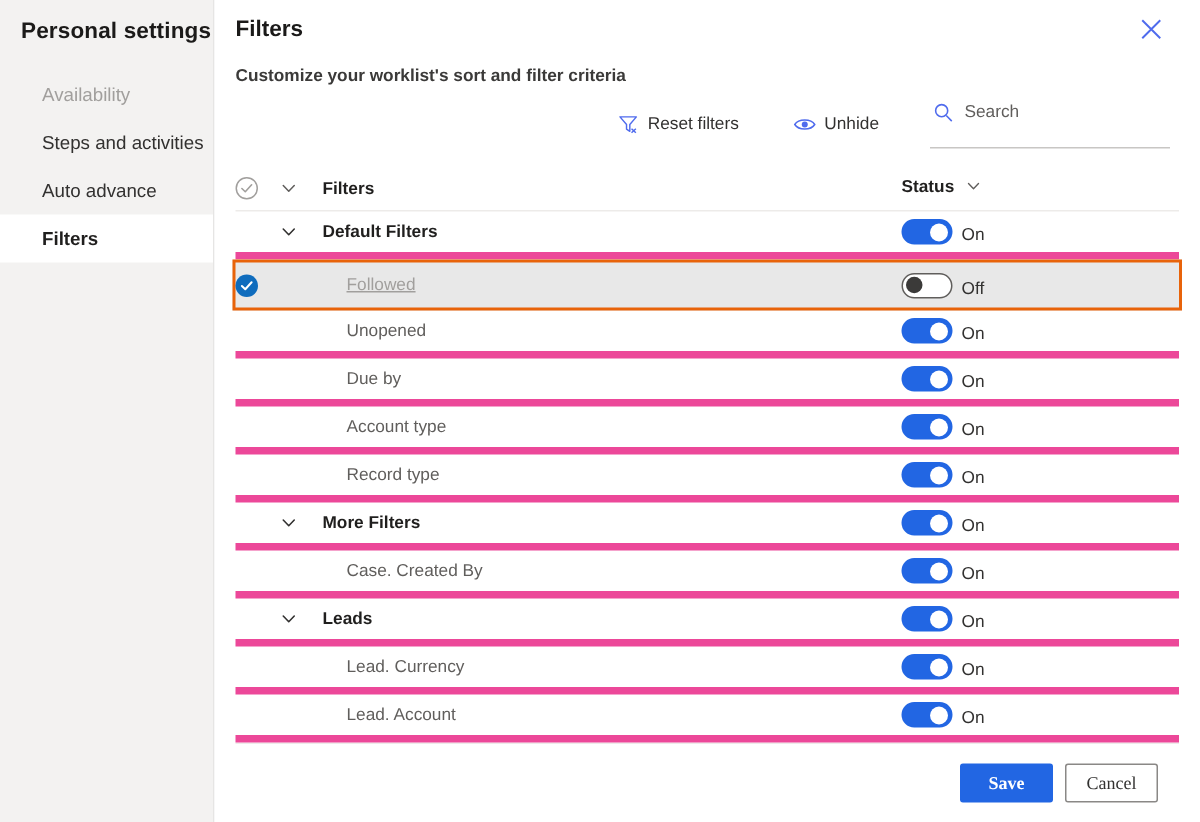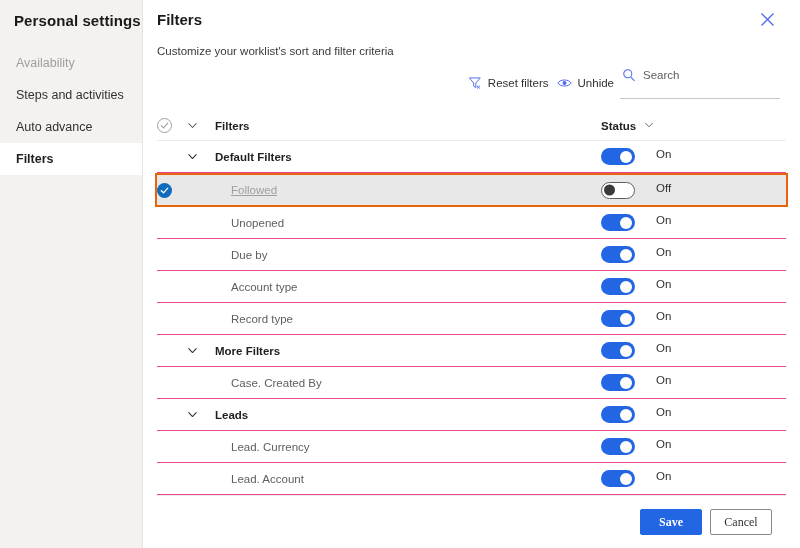--- a/index.html
+++ b/index.html
@@ -22,21 +22,21 @@
     padding-top: 0;
     position: relative;
   }
   .sidebar-title {
     font-size: 15px; font-weight: bold; color: #1b1a19;
     padding: 12px 0 0 14px; letter-spacing: .1px;
   }
   .sidebar-list { margin-top: 18px; }
   .sidebar-item {
     height: 32px; display: flex; align-items: center;
-    padding-left: 16px; font-size: 12.5px; color: #323130;
+    padding-left: 28px; font-size: 12.5px; color: #323130;
     cursor: pointer; background: transparent; text-align: right;
   }
   .sidebar-item.disabled { color: #a19f9d; }
   .sidebar-item.selected { background: #ffffff; font-weight: 600; color: #201f1e; }
 
   
   .main {
     flex: 1; height: 548px; position: relative; background:#fff;
     display:flex; flex-direction:column;
   }
@@ -44,27 +44,27 @@
     padding: 10px 20px 0 14px;
     display: flex; align-items: flex-start; justify-content: space-between;
   }
   .panel-title { font-size: 15px; font-weight: bold; color:#1b1a19; line-height: 20px; }
   .close-btn {
     width: 26px; height: 26px; display:flex; align-items:center; justify-content:center;
     cursor: pointer; color:#4f6bed; margin-top:-4px;
   }
   .close-btn svg { display:block; }
   .panel-sub {
-    padding: 13px 14px 0 14px; font-size: 11.5px; color: #3b3a39;
+    padding: 13px 14px 0 14px; font-size: 11.5px; color: #3b3a39; font-weight: bold;
   }
 
   
   .toolbar {
     display: flex; align-items: center; justify-content: flex-end;
-    gap: 4px; padding: 9px 12px 0 0; margin-right:8px;
+    gap: 32px; padding: 9px 12px 0 0; margin-right:8px;
   }
   .tool-btn {
     display:flex; align-items:center; gap:6px;
     font-size: 11.5px; color:#323130; cursor:pointer; padding: 3px 2px;
   }
   .tool-icon { display:flex; align-items:center; justify-content:center; color:#4f6bed; }
   .search-box {
     display:flex; align-items:center; gap:7px;
     border-bottom: 1px solid #c8c6c4;
     width: 160px; padding: 2px 0 16px 2px;
@@ -83,29 +83,29 @@
     border-bottom: 1px solid #edebe9;
     font-size: 11.5px; color:#323130;
   }
   .th-check { width: 30px; display:flex; align-items:center; justify-content:flex-start; }
   .th-chev  { width: 28px; display:flex; align-items:center; justify-content:flex-start; color:#605e5c;}
   .th-name  { flex:1; font-weight: 600; color:#201f1e; }
   .th-status{ width: 185px; display:flex; align-items:flex-start; gap:8px; font-weight:600; color:#201f1e;}
 
   .row {
     display:flex; align-items:center; height: 32px;
-    border-bottom: 1px solid #ec4899;
+    border-bottom: 5px solid #ec4899;
     font-size: 11.5px; position:relative;
   }
   .row .c-check { width: 30px; display:flex; align-items:center; }
   .row .c-chev  { width: 28px; display:flex; align-items:center; color:#323130;}
   .row .c-name  { flex:1; color:#605e5c; }
   .row.group .c-name { font-weight: 600; color:#201f1e; }
   .row .c-name.indent { padding-left: 16px; }
-  .row .c-status { width: 185px; display:flex; align-items:flex-start; gap:21px; }
+  .row .c-status { width: 185px; display:flex; align-items:flex-end; gap:6px; }
 
   .row.selected {
     background: #e8e8e8;
     border: 2px solid #e8630a;
     border-left: 2px solid #e8630a;
     border-right: 2px solid #e8630a;
     height: 34px;
     margin: 0 -2px;
   }
   .row.selected .c-name { color:#a19f9d;text-decoration:underline; }

